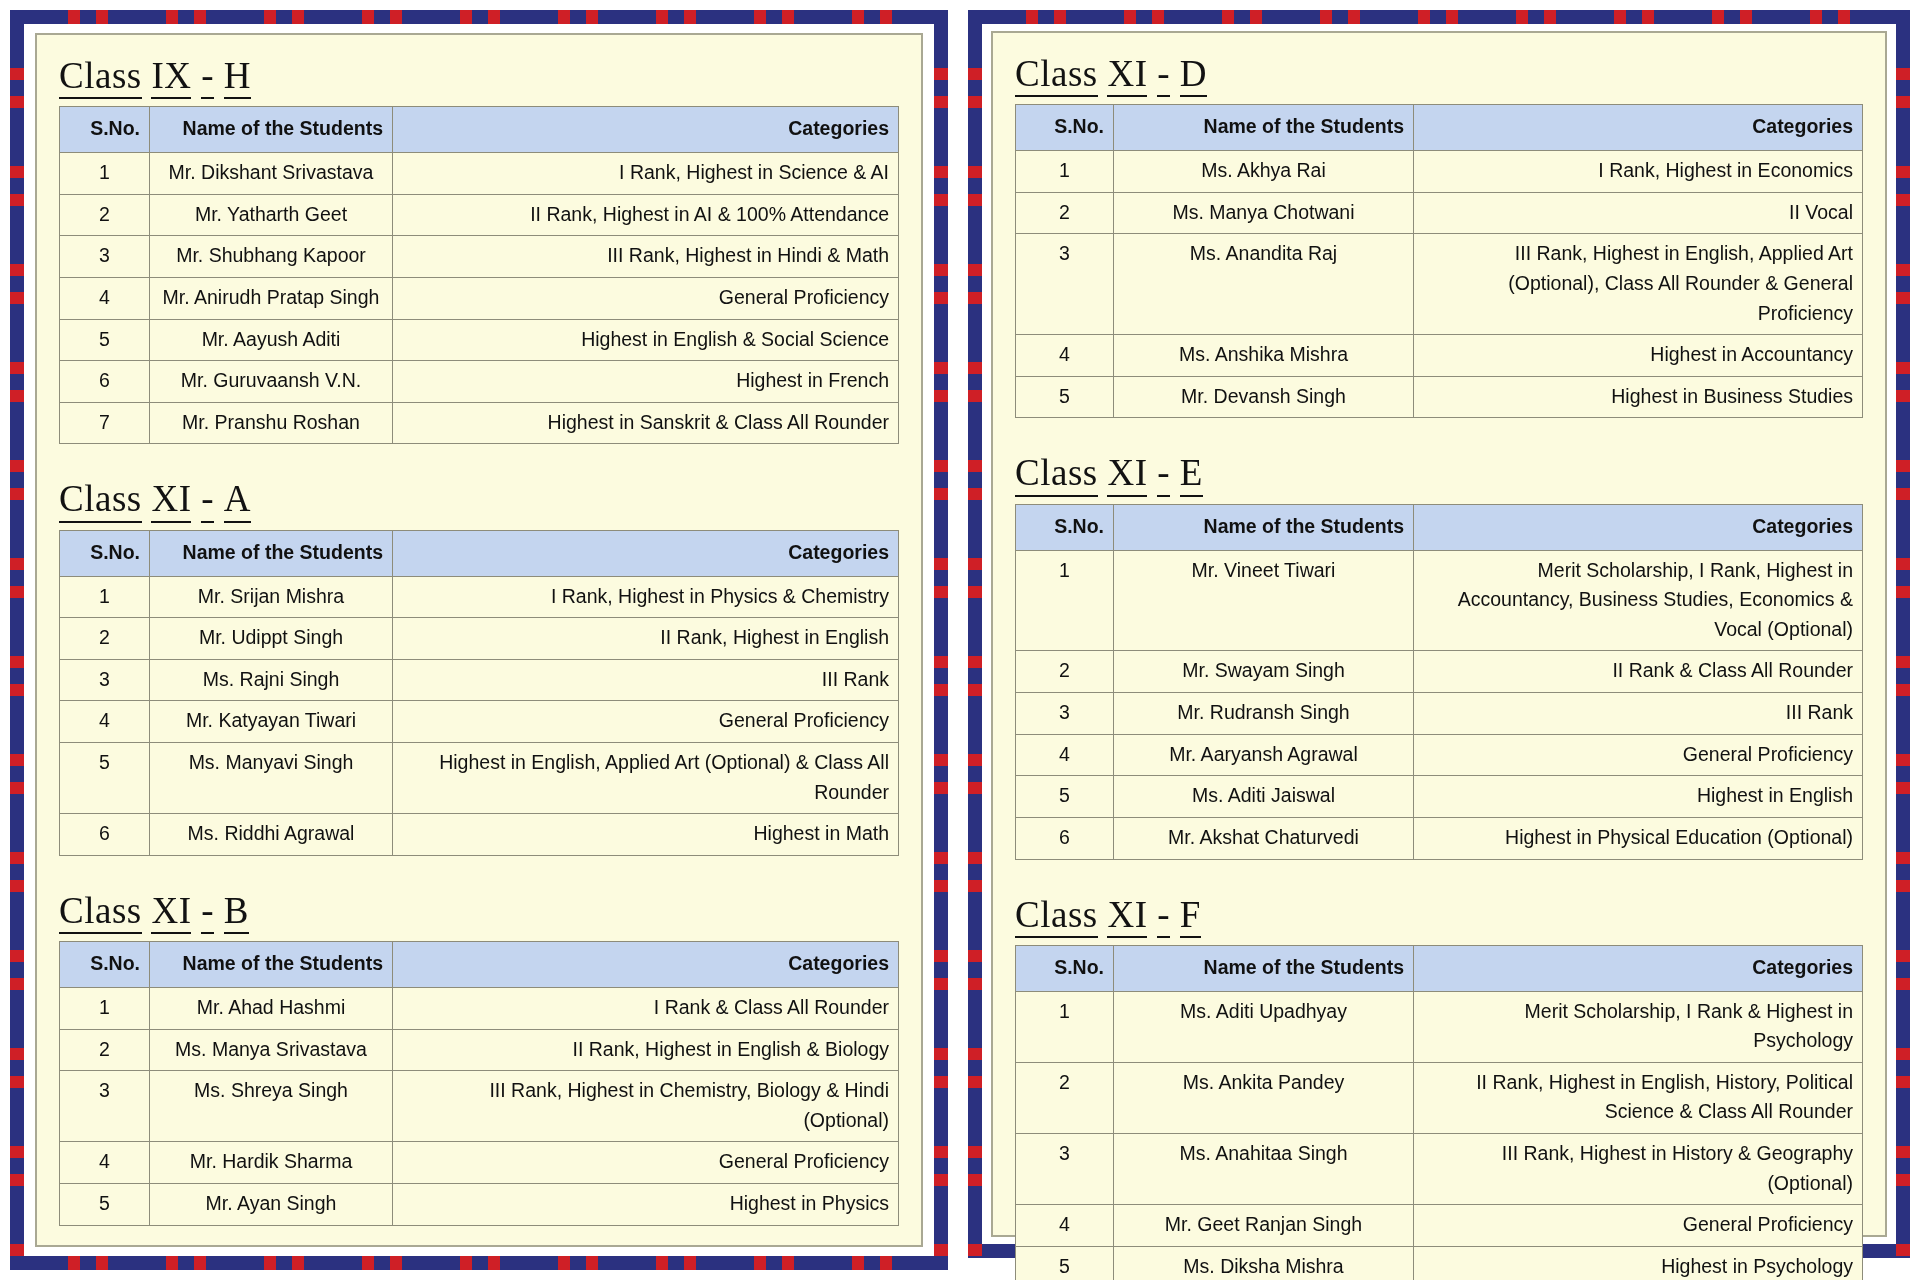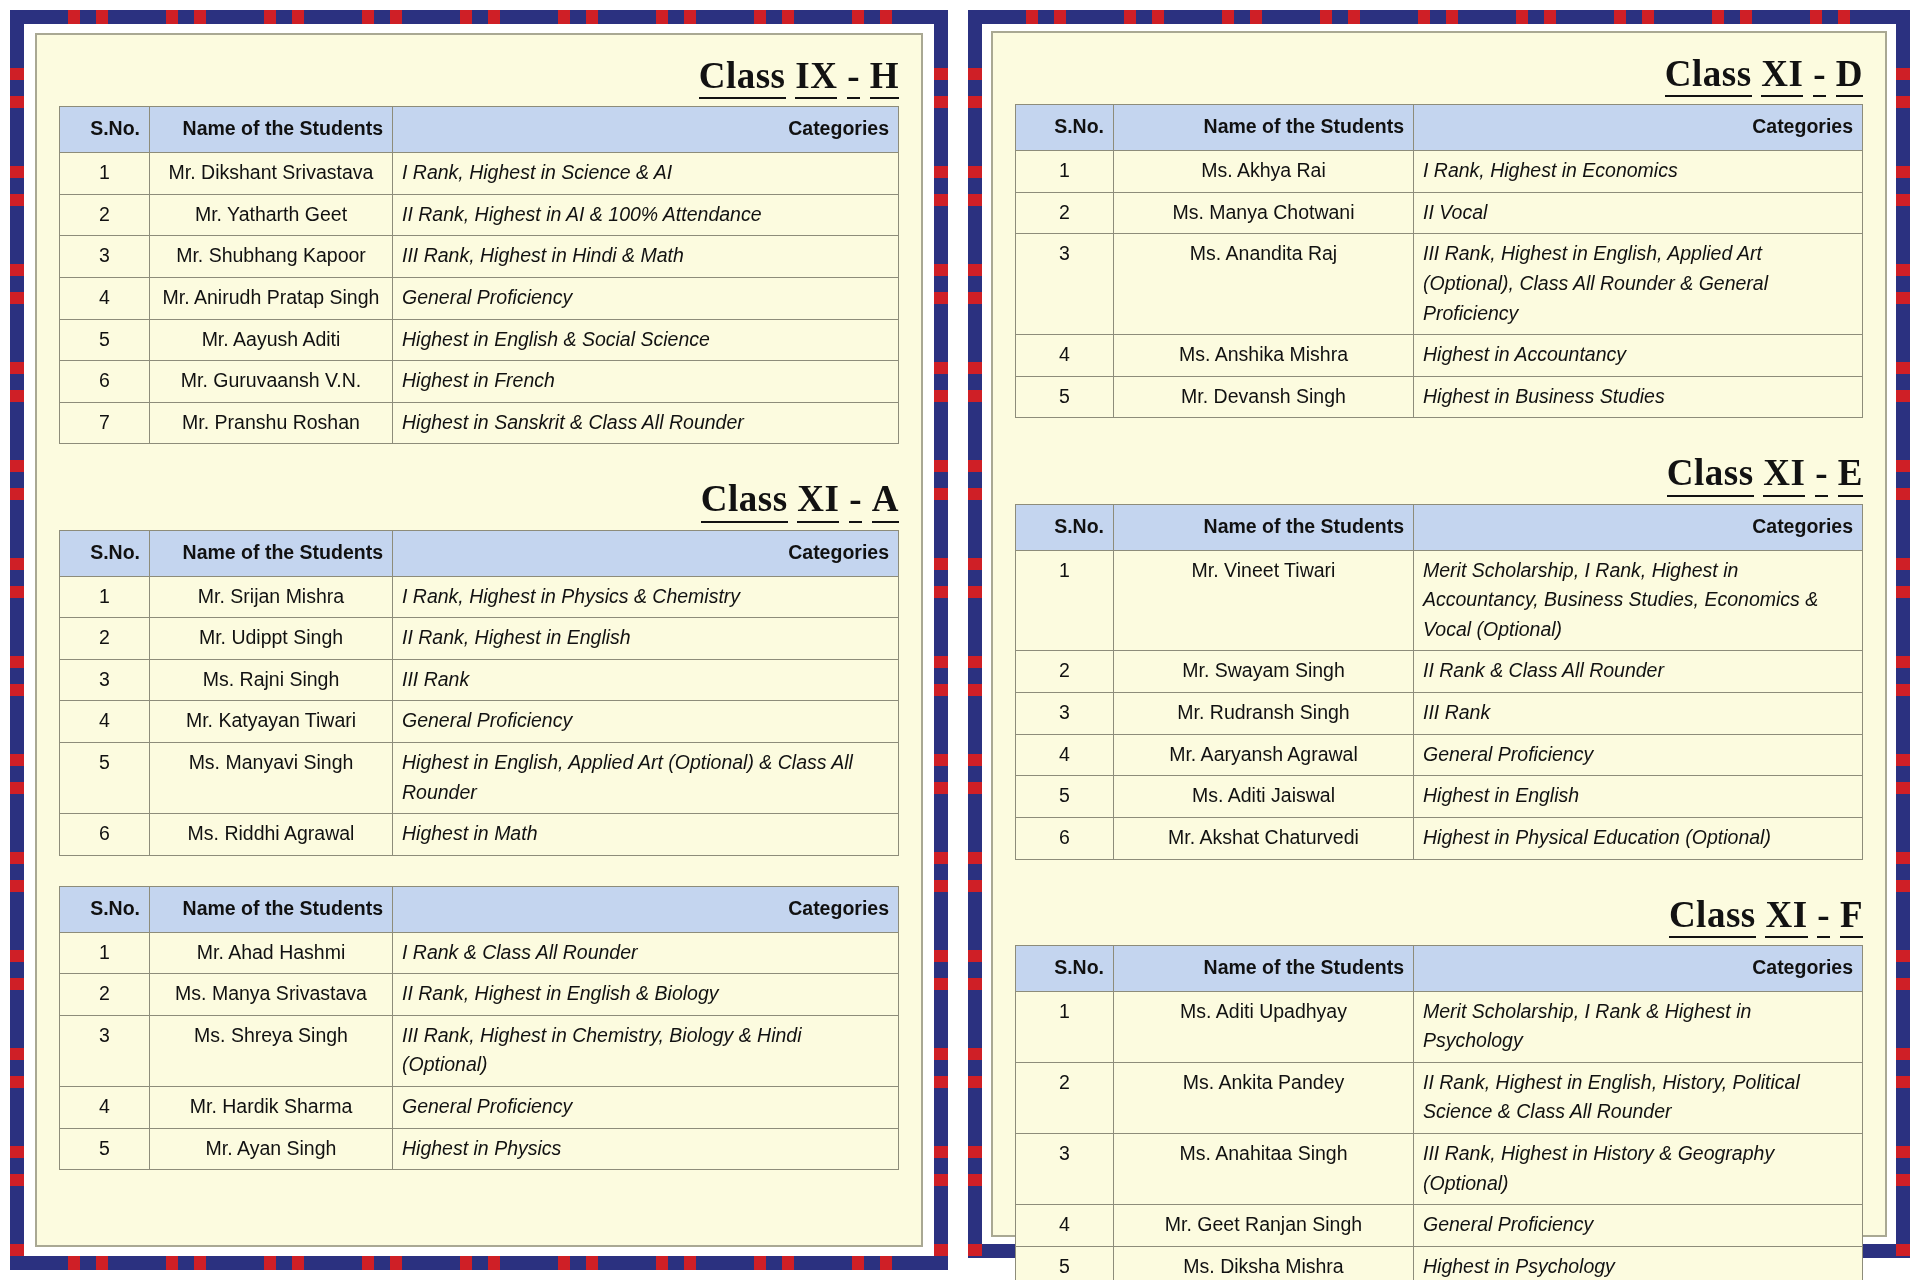--- a/index.html
+++ b/index.html
@@ -49,23 +49,23 @@
     height: calc(100% - 36px);
     background: #fcfbdf;
     border: 2px solid #a9a893;
     padding: 16px 22px 16px 22px;
   }
   .frame.left  .panel { margin: 20px 22px; height: calc(100% - 40px); }
   .frame.right .panel { margin: 18px 20px; height: calc(100% - 36px); }
 
   
   .class-title {
-    text-align: right;
+    text-align: left;
     font-family: "Liberation Serif", serif;
-    font-weight: bold;
+    font-weight: normal;
     font-size: 37px;
     color: #121212;
     letter-spacing: 0.5px;
     margin: 4px 0 7px 0;
     line-height: 1.12;
   }
   .class-title .u {
     border-bottom: 2.5px solid #121212;
     padding-bottom: 1px;
     display: inline-block;
@@ -90,21 +90,21 @@
     background: #c4d5ef;
     font-weight: bold;
     text-align: right;
     font-size: 19.5px;
     padding-top: 7px;
     padding-bottom: 8px;
     vertical-align: middle;
   }
   table.marks td.sno   { text-align: center; width: 88px; }
   table.marks td.name  { text-align: center; }
-  table.marks td.cat   { text-align: left; font-style: italic; }
+  table.marks td.cat   { text-align: right; }
 
   .left-tbl  col.c-sno  { width: 90px;  }
   .left-tbl  col.c-name { width: 243px; }
   .right-tbl col.c-sno  { width: 98px;  }
   .right-tbl col.c-name { width: 300px; }
 
   .tbl-block { margin-bottom: 4px; }
   .gap-md { height: 26px; }
 </style>
 </head>
@@ -219,20 +219,21 @@
                 <tr>
                   <td class="sno">6</td>
                   <td class="name">Ms. Riddhi Agrawal</td>
                   <td class="cat">Highest in Math</td>
                 </tr>
               </tbody>
             </table>
           </div>
           <div class="gap-md"></div>
           <div class="tbl-block">
+            <div class="class-title"><span class="u">Class</span> <span class="u">XI</span> <span class="u">-</span> <span class="u">B</span></div>
             <table class="marks left-tbl">
               <colgroup>
                 <col class="c-sno">
                 <col class="c-name">
                 <col class="c-cat">
               </colgroup>
               <thead>
                 <tr>
                   <th>S.No.</th>
                   <th>Name of the Students</th>

